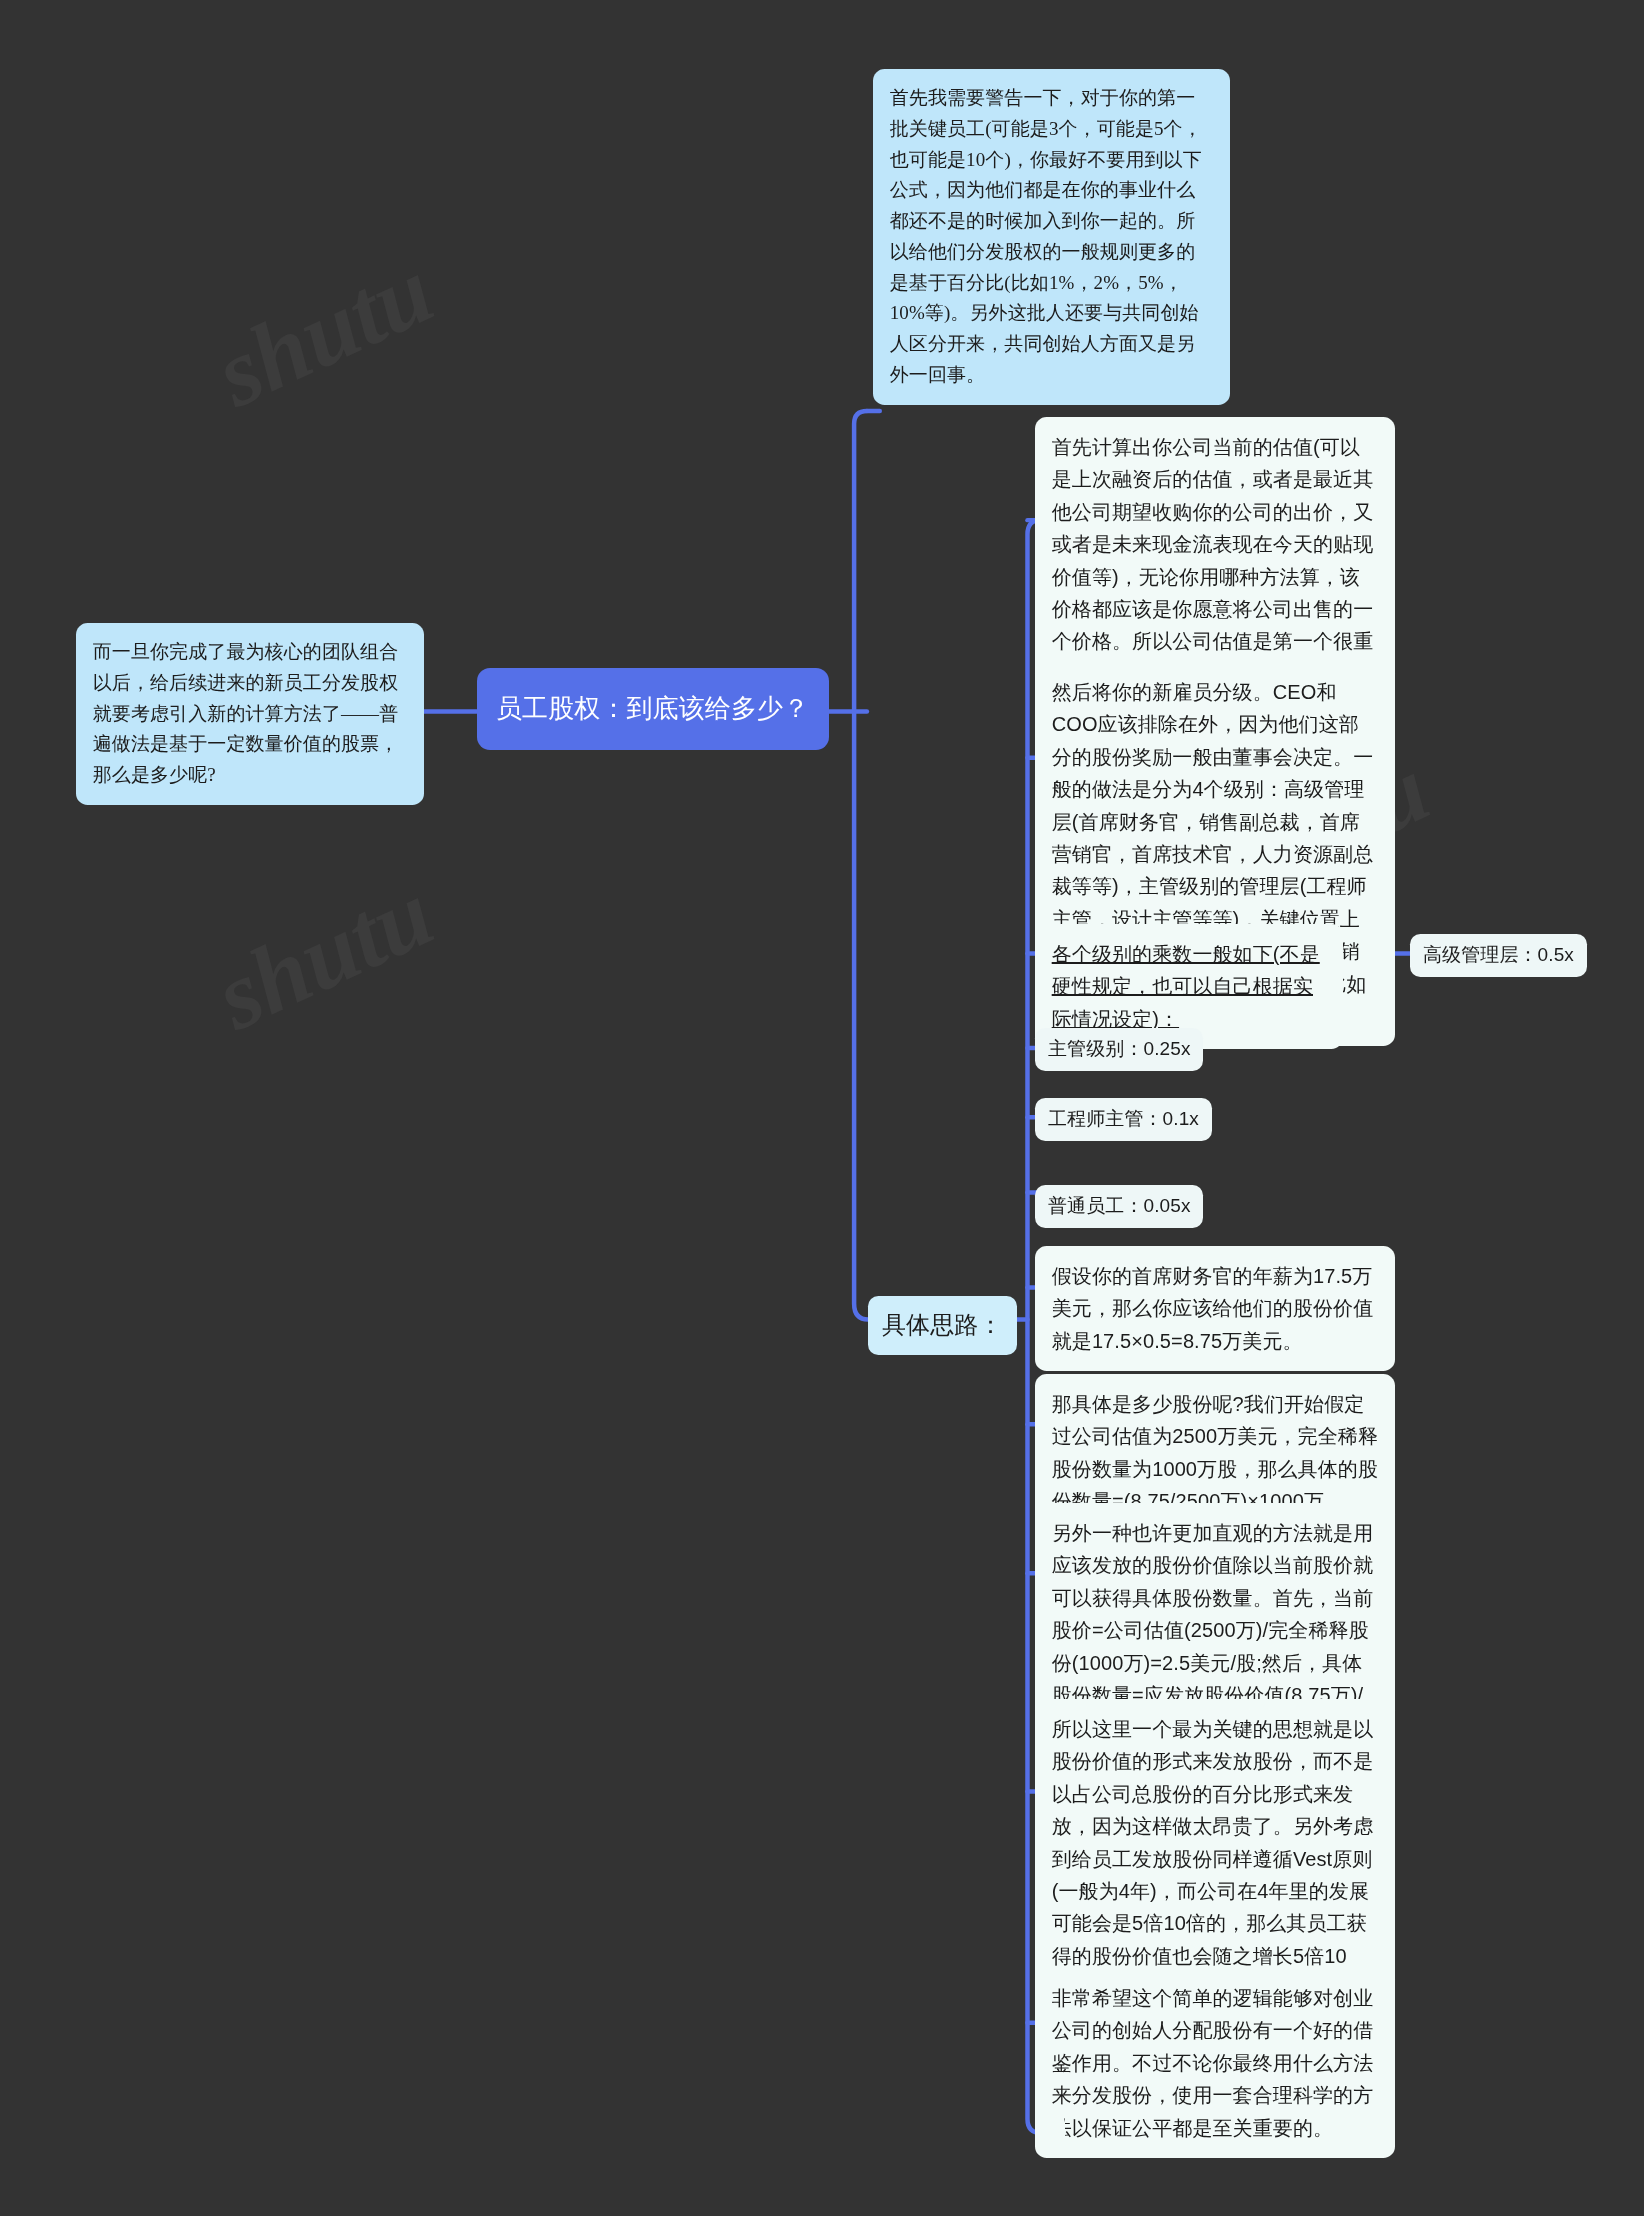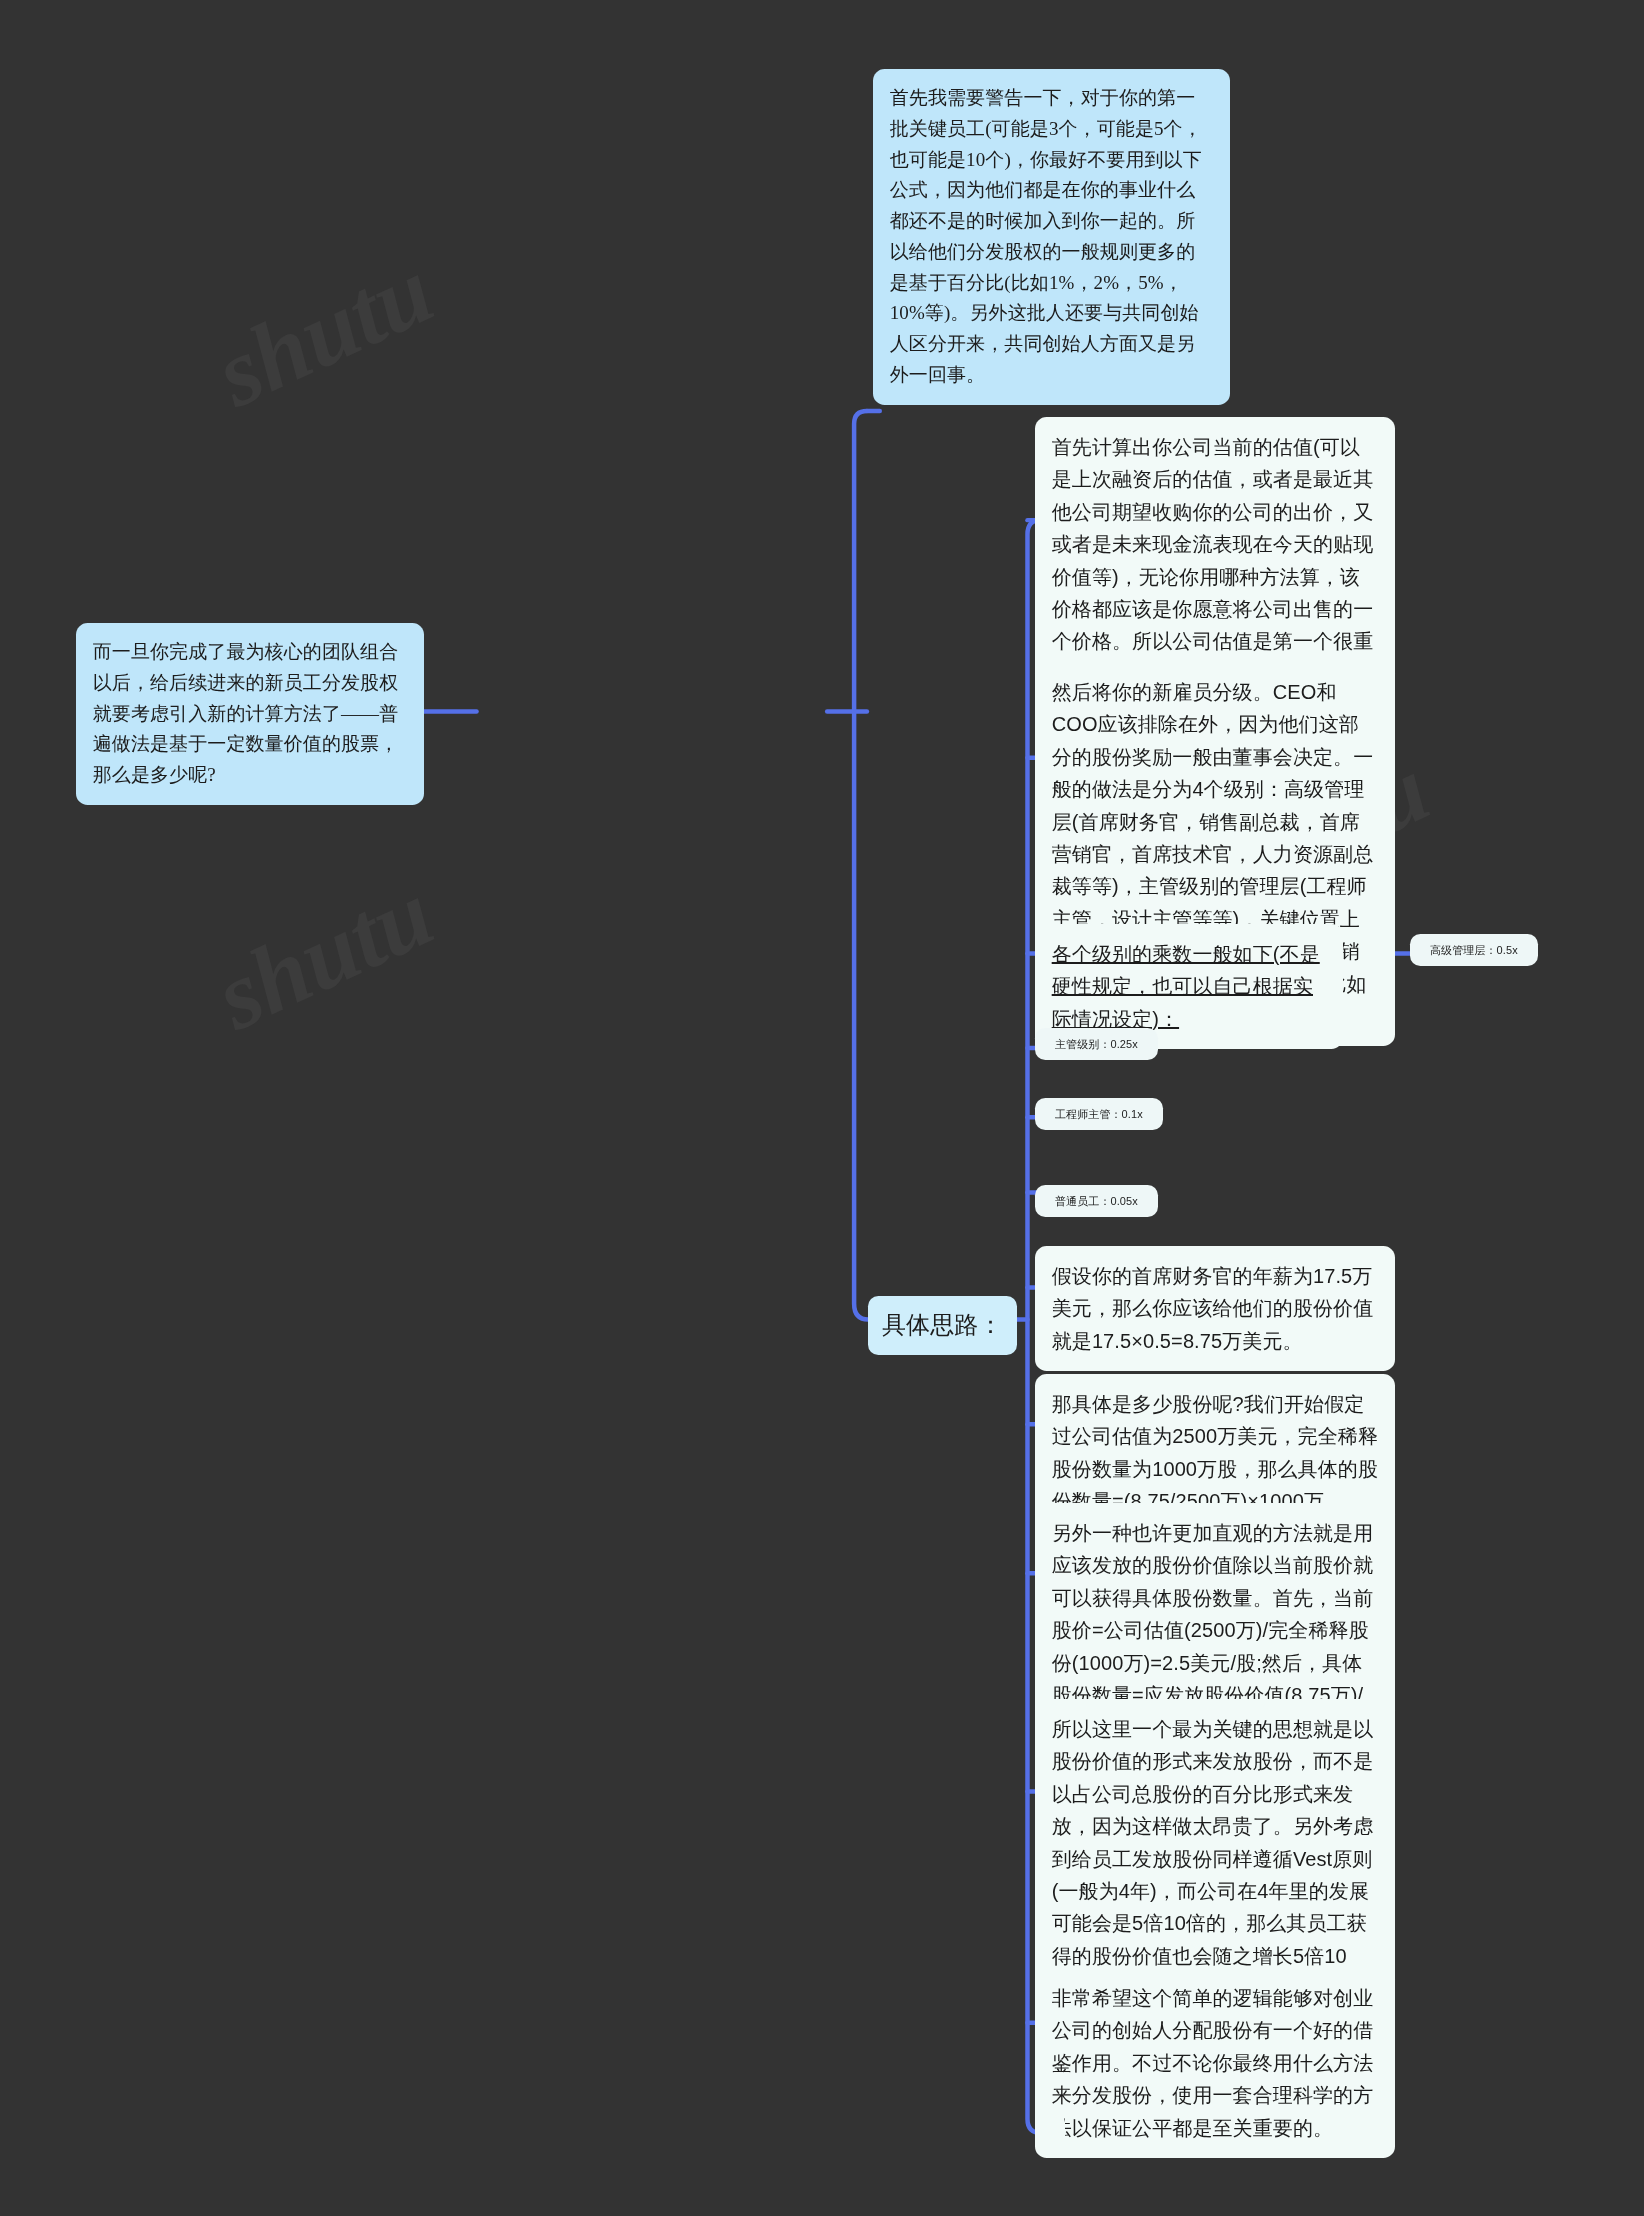--- a/index.html
+++ b/index.html
@@ -65,23 +65,23 @@
     background: #bfe6fa;
     font-size: 19px;
     font-family: Liberation Serif, serif;
   }
   .node.leaf {
     background: #f2faf8;
     font-size: 20px;
   }
   .node.pill {
     background: #eef7f7;
-    font-size: 11px;
+    font-size: 19px;
     border-radius: 10.3px;
-    padding: 9px 20px;
+    padding: 9px 13px;
     line-height: 1.3;
     white-space: nowrap;
   }
   .node.branch-label {
     background: #cfeefb;
     font-size: 24px;
     border-radius: 10.3px;
     padding: 10.3px 14px;
     white-space: nowrap;
   }
@@ -129,20 +129,23 @@
       <path d="M 1600 2005 L 1622 2005"></path>
       <path d="M 1600 2218 L 1622 2218"></path>
       <path d="M 1600 2450 L 1622 2450"></path>
       <path d="M 1600 2790 L 1622 2790"></path>
       <path d="M 1600 3150 L 1622 3150"></path>
 
       <path d="M 2160 1485 L 2195 1485"></path>
     </g>
   </svg>
 
+  <div class="node root" style="left:477px; top:668px; width:352px;">
+    <span>员工股权：到底该给多少？</span>
+  </div>
 
   <div class="node primary" style="left:76px; top:623px; width:348px;">
     <span>而一旦你完成了最为核心的团队组合以后，给后续进来的新员工分发股权就要考虑引入新的计算方法了——普遍做法是基于一定数量价值的股票，那么是多少呢?</span>
   </div>
 
   <div class="node primary" style="left:873px; top:69px; width:357px;">
     <span>首先我需要警告一下，对于你的第一批关键员工(可能是3个，可能是5个，也可能是10个)，你最好不要用到以下公式，因为他们都是在你的事业什么都还不是的时候加入到你一起的。所以给他们分发股权的一般规则更多的是基于百分比(比如1%，2%，5%，10%等)。另外这批人还要与共同创始人区分开来，共同创始人方面又是另外一回事。</span>
   </div>
 
   <div class="node branch-label" style="left:868px; top:1296px;">

